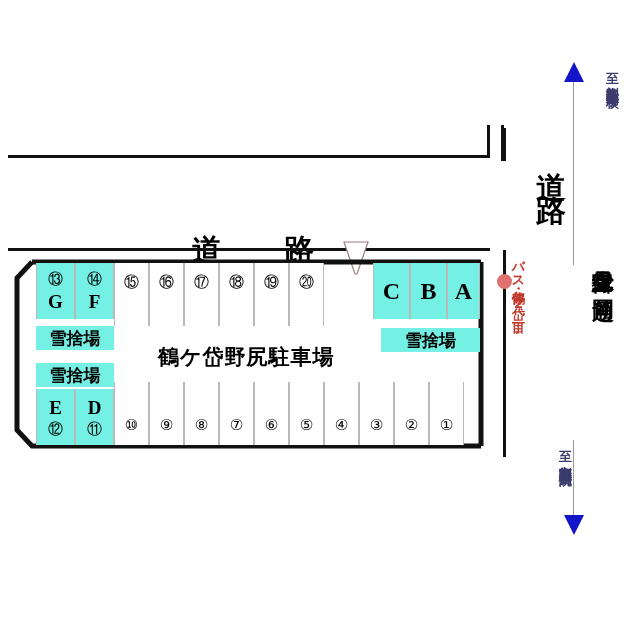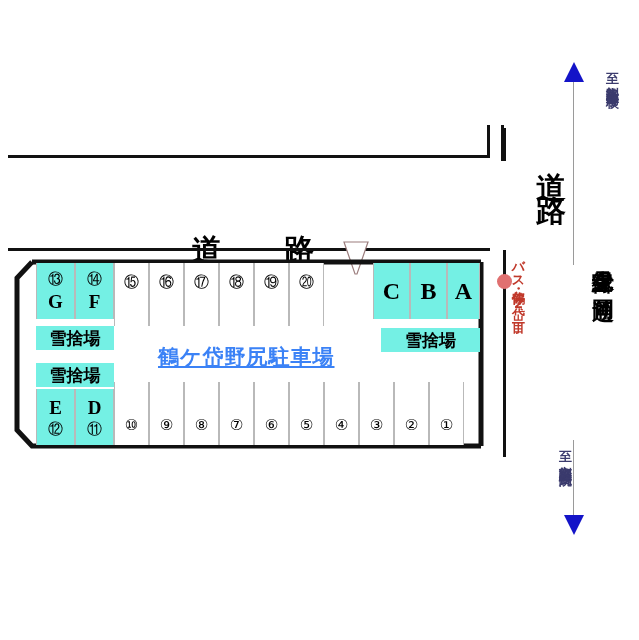--- a/index.html
+++ b/index.html
@@ -95,24 +95,23 @@
     color:#000;
     letter-spacing:0px;
     white-space:nowrap;
   }
 
   
   #lot-title{
     position:absolute;
     font-size:21px;
     font-weight:bold;
-    color:#3b82f6;
+    color:#000000;
     white-space:nowrap;
     letter-spacing:1px;
-    text-decoration:underline;
   }
 
   
   .dir-label{
     position:absolute;
     color:#3b3b6d;
     font-size:13px;
     font-weight:bold;
     letter-spacing:1px;
   }

